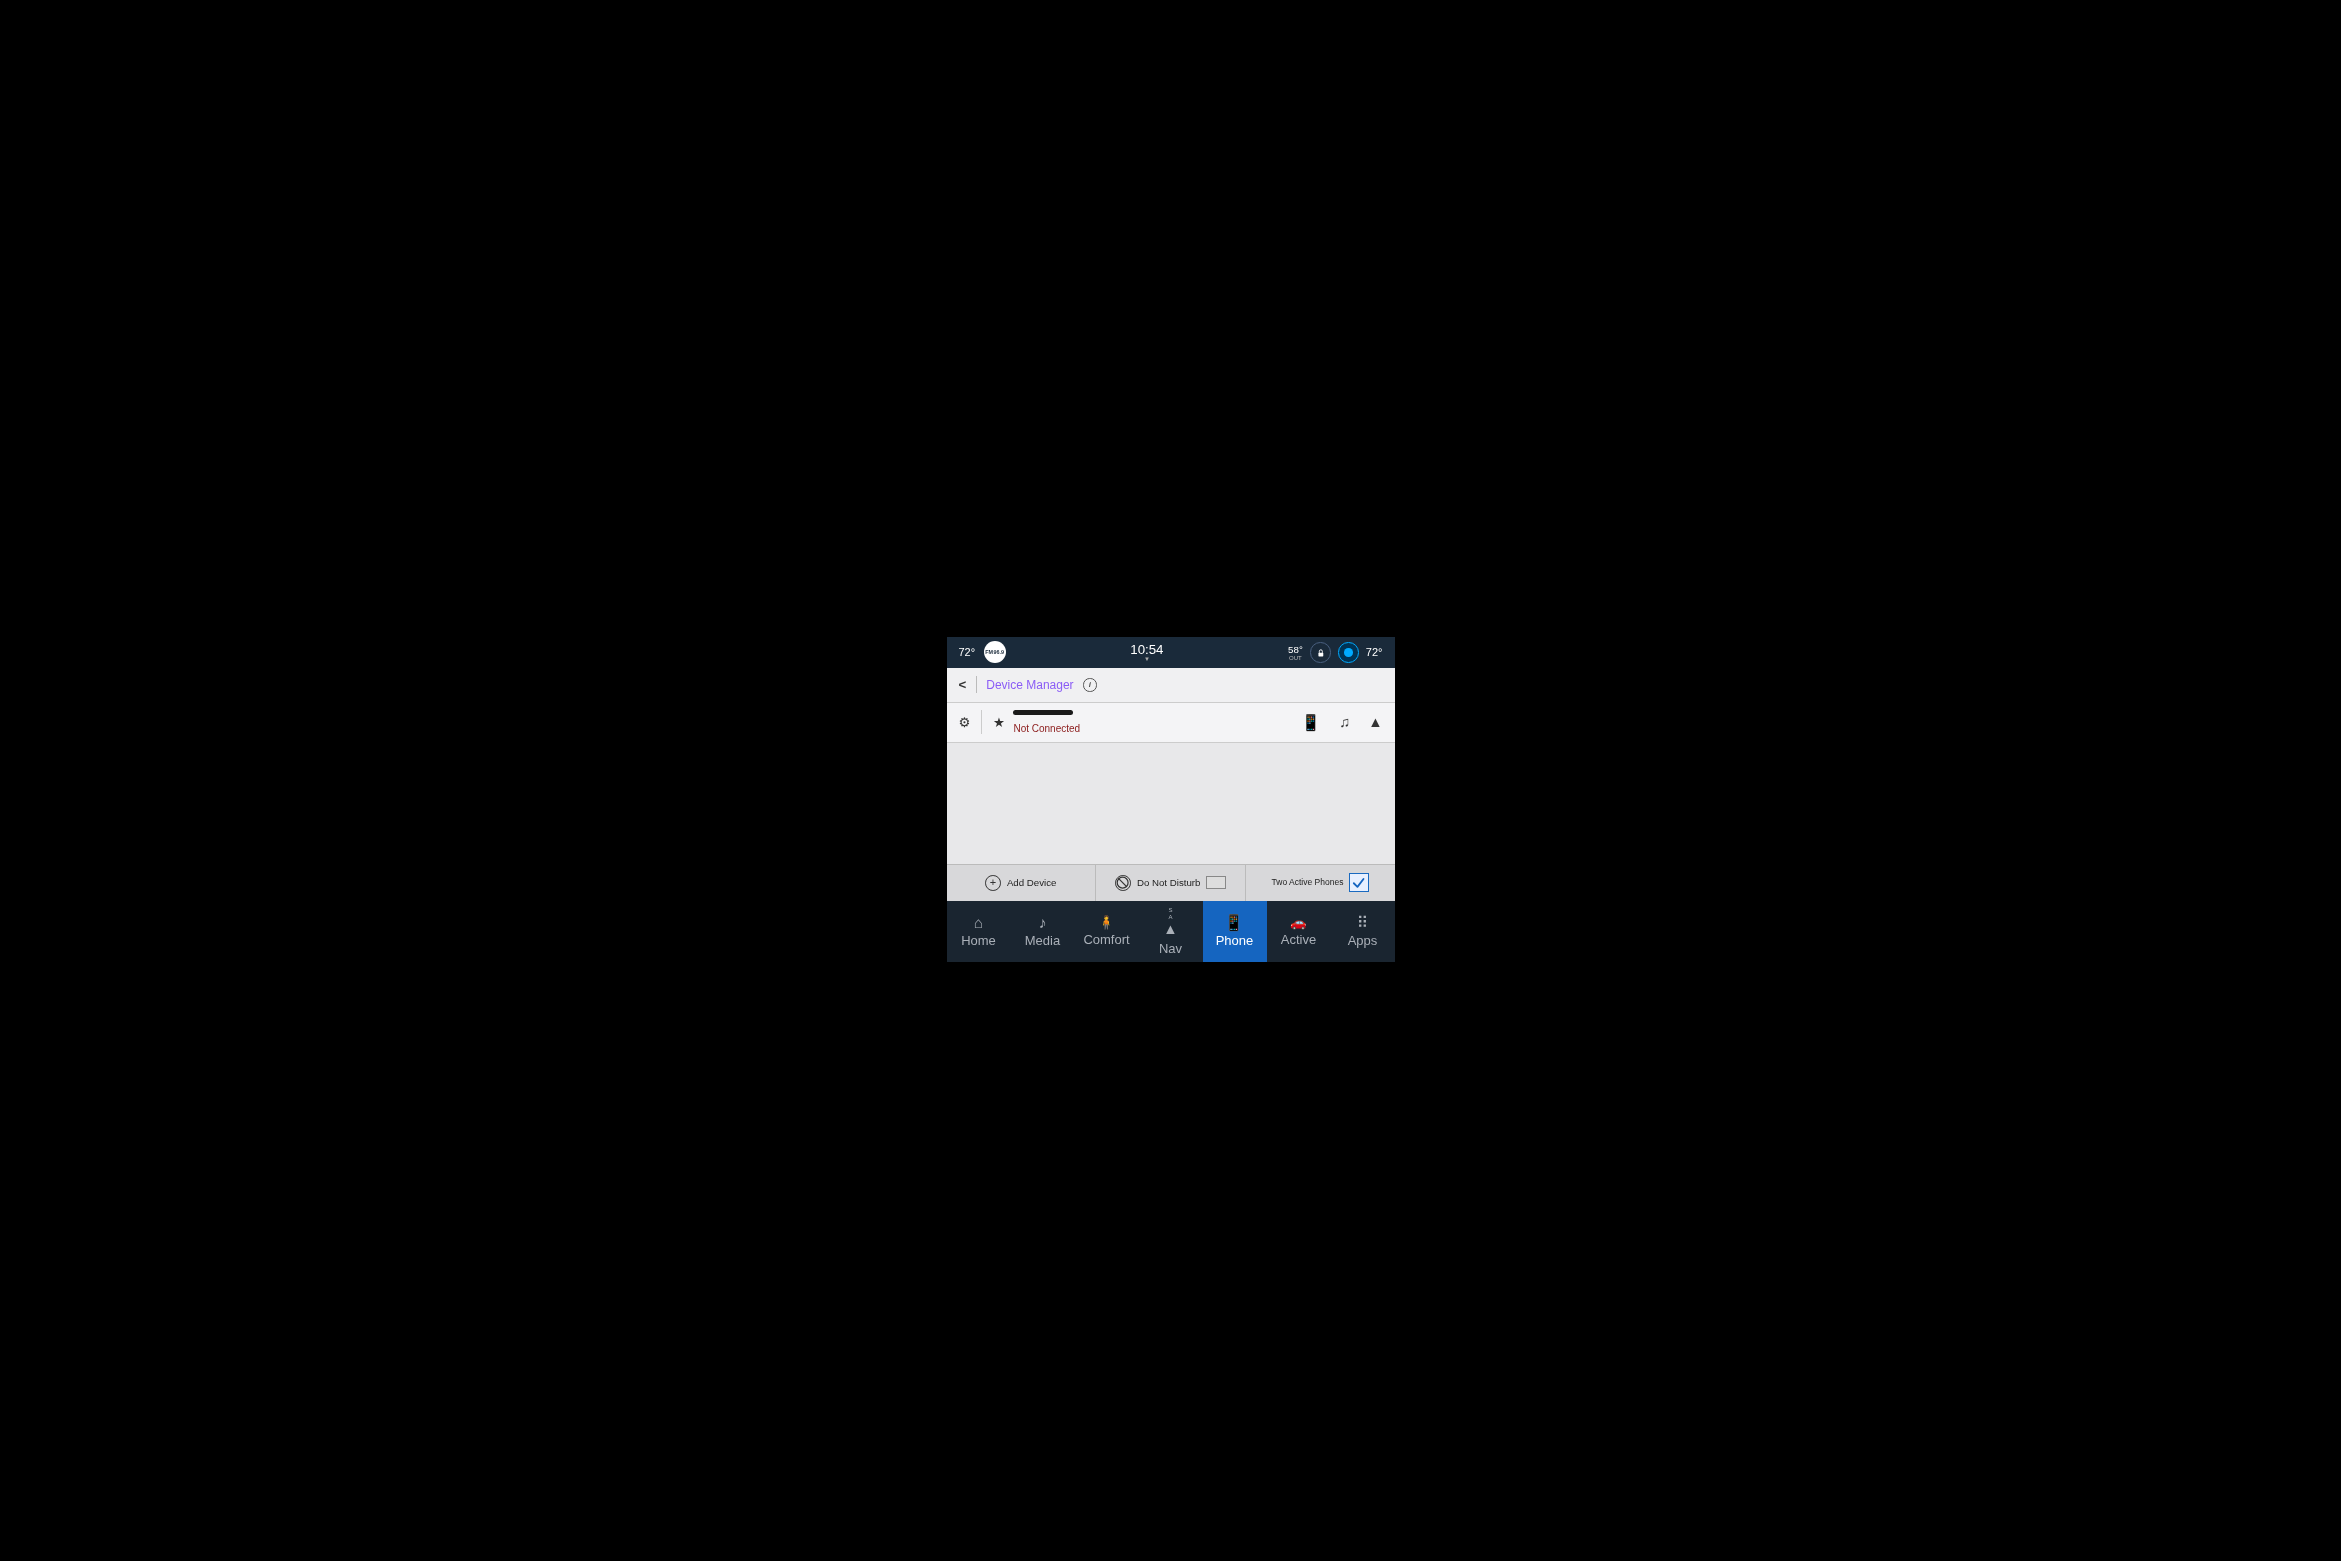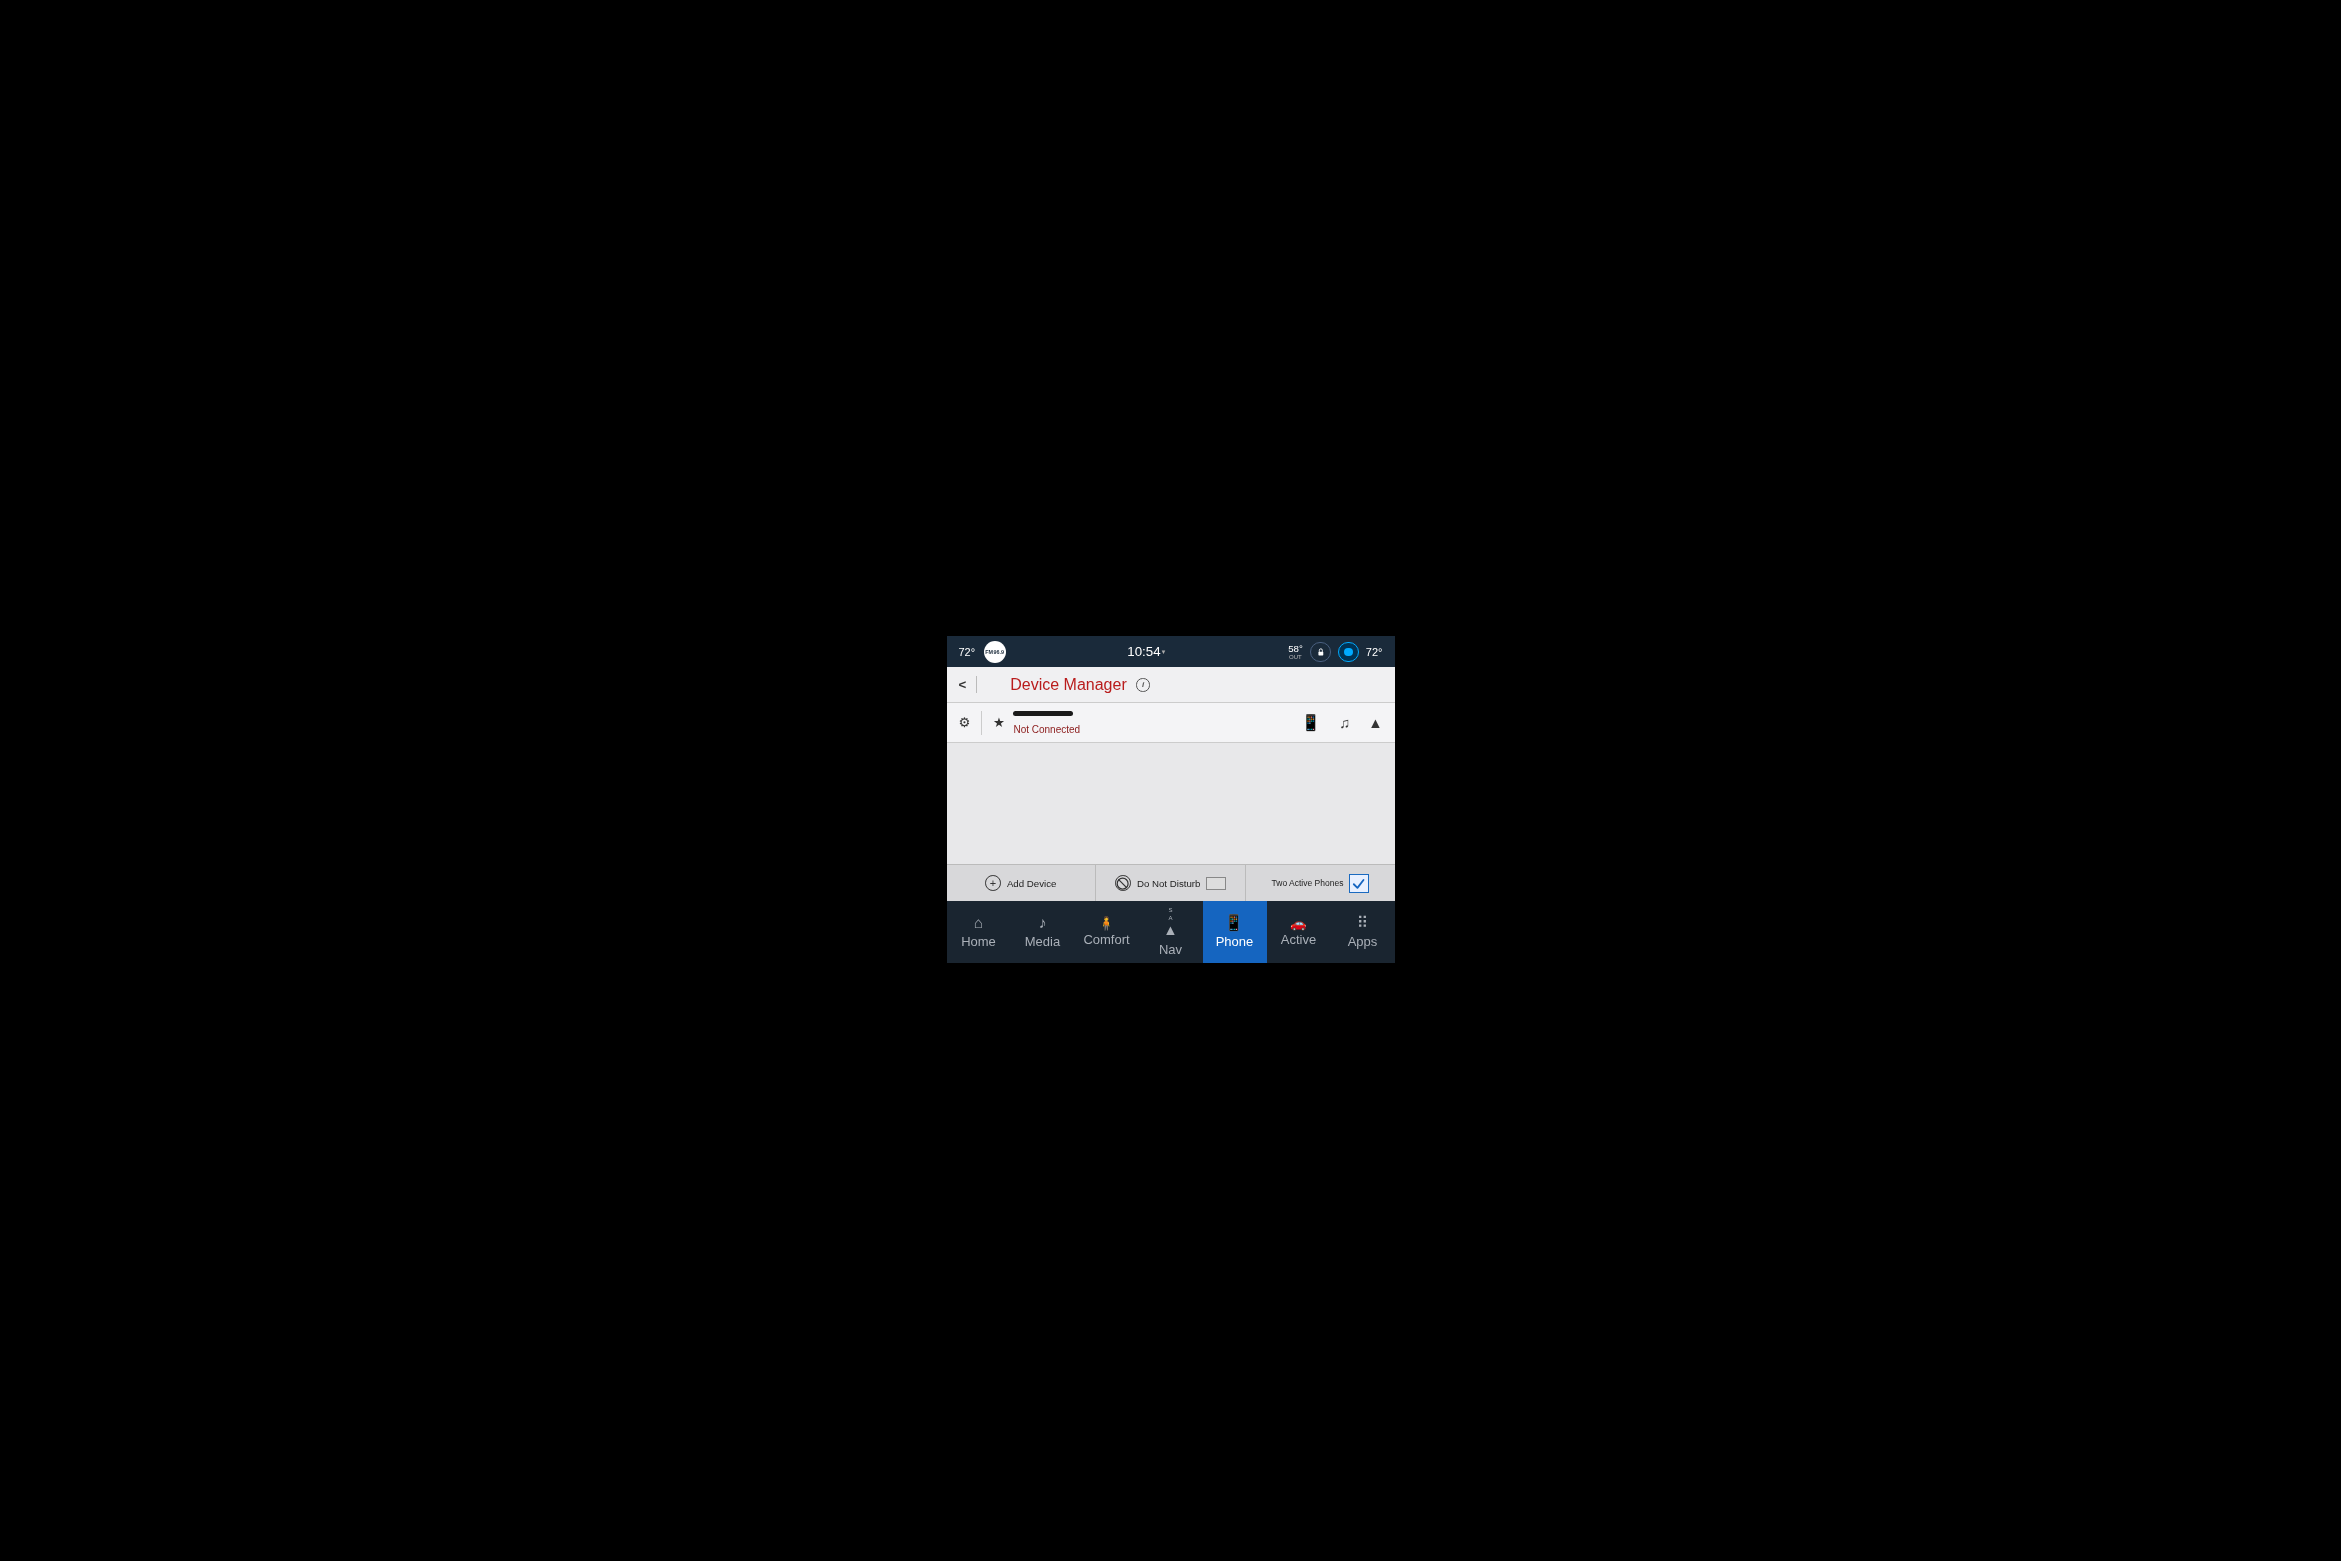--- a/index.html
+++ b/index.html
@@ -42,21 +42,21 @@
       height: 22px;
       display: flex;
       align-items: center;
       justify-content: center;
       font-size: 6px;
       font-weight: bold;
       flex-shrink: 0;
     }
     .status-center {
       display: flex;
-      flex-direction: row;
+      flex-direction: column;
       align-items: center;
     }
     .status-time {
       font-size: 13.3px;
       font-weight: 500;
       line-height: 1;
     }
     .status-chevron {
       font-size: 6px;
       color: #aaa;
@@ -119,24 +119,23 @@
       color: #333;
       cursor: pointer;
       font-weight: bold;
     }
     .header-divider {
       width: 0.6px;
       height: 17px;
       background: #bbb;
     }
     .page-title {
-      font-size: 16px;
-      color: #b91c1c;
+      font-size: 12px;
+      color: #8b5cf6;
       font-weight: 500;
-      margin-left: 24px;
     }
     .info-icon {
       width: 13.3px;
       height: 13.3px;
       border-radius: 50%;
       border: 1.2px solid #555;
       display: flex;
       align-items: center;
       justify-content: center;
       font-size: 7.9px;

